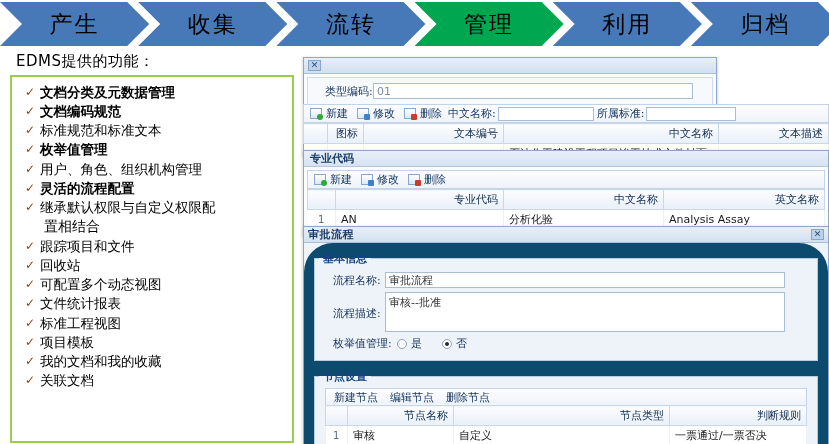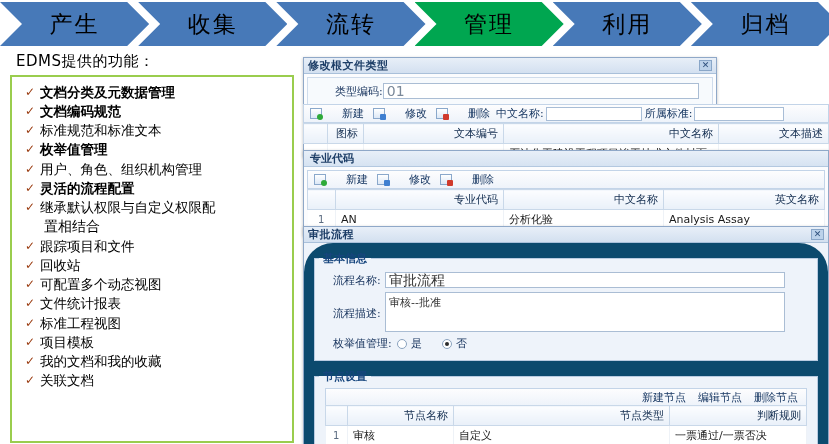--- a/index.html
+++ b/index.html
@@ -100,21 +100,21 @@
 
   
   .toolbar {
     display: flex; align-items: center;
     background: linear-gradient(to bottom,#fdfdfe 0%, #eef3fa 100%);
     border: 1px solid #c3d4e8;
     height: 19px; padding: 0 3px;
     font-size: 11px; color: #11325e;
     gap: 3px;
   }
-  .tb-btn { display: flex; align-items: center; gap: 20px; padding: 0 3px; cursor: pointer; white-space: nowrap; justify-content: flex-end;}
+  .tb-btn { display: flex; align-items: center; gap: 4px; padding: 0 3px; cursor: pointer; white-space: nowrap; justify-content: flex-end;}
   .tb-ico {
     width: 12px; height: 11px; position: relative;
     background: linear-gradient(to bottom,#ffffff,#dce8f6);
     border: 1px solid #8aa8cb;
     display: inline-block;
   }
   .tb-ico::after {
     content: ''; position: absolute; right: -2px; bottom: -2px;
     width: 6px; height: 6px; border-radius: 50%;
   }
@@ -147,21 +147,21 @@
   .file-ico {
     display: inline-block; width: 9px; height: 11px;
     border: 1px solid #9aa8bb; background: #fff;
   }
 
   
   .field-row { display: flex; align-items: center; margin: 4px 0; font-size: 11px; color: #16325c; }
   .field-label { width: 66px; text-align: left; padding-left: 14px; white-space: nowrap; }
   .field-input {
     border: 1px solid #aabdd4; background: #fff; height: 16px;
-    font-size: 14px; padding: 0 3px; color: #333; line-height: 15px;
+    font-size: 11px; padding: 0 3px; color: #333; line-height: 15px;
   }
   .field-textarea {
     border: 1px solid #aabdd4; background: #fff;
     font-size: 11px; padding: 2px 3px; color: #333;
   }
 
   fieldset.group {
     border: 1px solid #b9cbe1; margin: 4px 6px 6px 6px; padding: 2px 4px 5px 4px;
   }
   fieldset.group > legend {
@@ -176,21 +176,21 @@
   }
   .radio.on::after {
     content:''; position:absolute; left:2px; top:2px;
     width:4px; height:4px; border-radius:50%; background:#2b2b2b;
   }
 
   .node-toolbar {
     display: flex; align-items: center; gap: 12px;
     background: linear-gradient(to bottom,#fdfdfe 0%, #eef3fa 100%);
     border: 1px solid #c3d4e8; border-bottom: none;
-    height: 17px; padding: 0 8px; font-size: 11px; color: #11325e; justify-content: flex-end;
+    height: 17px; padding: 0 8px; font-size: 11px; color: #11325e;
   }
   .node-toolbar span { cursor: pointer; white-space: nowrap; }
 
   .dlg-inner-panel { border: 1px solid #cfdcec; background:#f7fafd; }
 </style>
 </head>
 <body>
 
 <div id="root">
 
@@ -293,25 +293,24 @@
       <div class="feat-item">
         <span class="feat-check">✓</span>
         <span class="feat-text">关联文档</span>
         </div>
 
     </div>
   </div>
 
   <div class="dlg" style="left:303px; top:57px; width:414px; height:100px;">
     <div class="dlg-title">
-      <span class="t">修改根文件类型</span>
       <span class="close-btn">✕</span>
     </div>
     <div class="dlg-body" style="padding:3px;">
-      <div class="dlg-inner-panel" style="padding:4px 13px;">
+      <div class="dlg-inner-panel" style="padding:4px 3px;">
         <div class="field-row" style="margin:1px 0;">
           <span class="field-label" style="width:62px;">类型编码:</span>
           <span class="field-input" style="width:320px; color:#7a8899;">01</span>
         </div>
       </div>
     </div>
   </div>
 
   <div style="position:absolute; left:303px; top:104px; width:526px;">
     <div class="toolbar">

